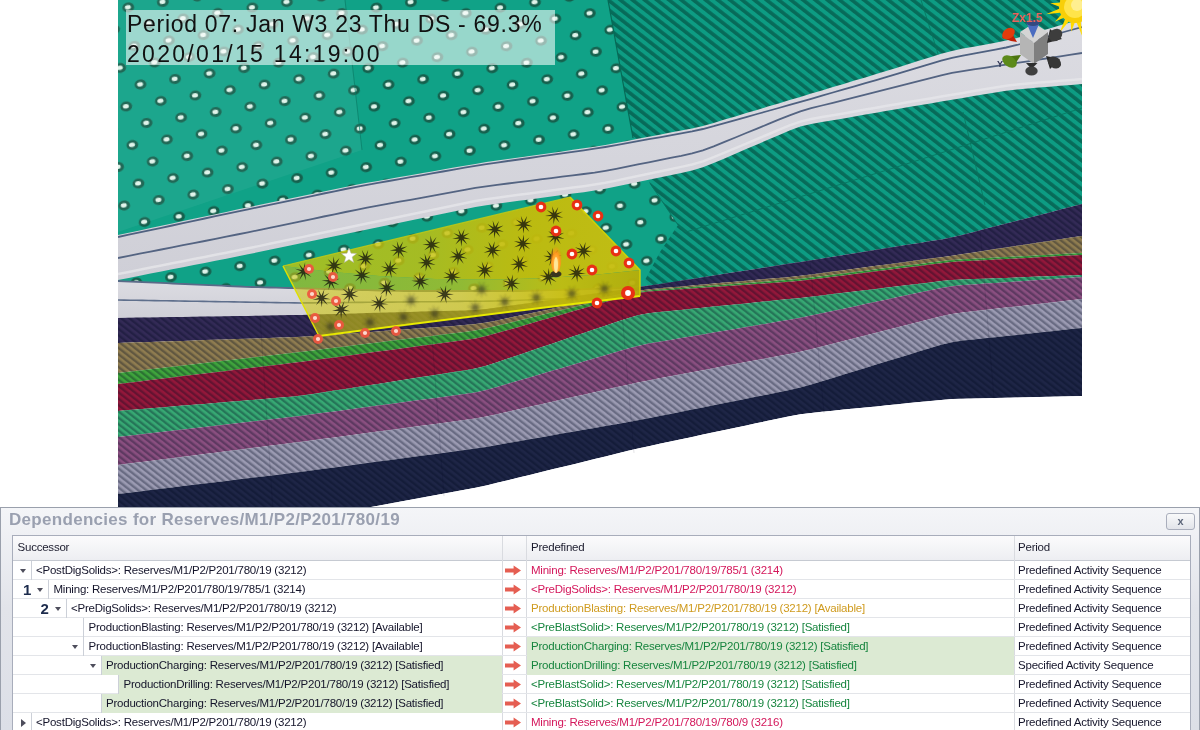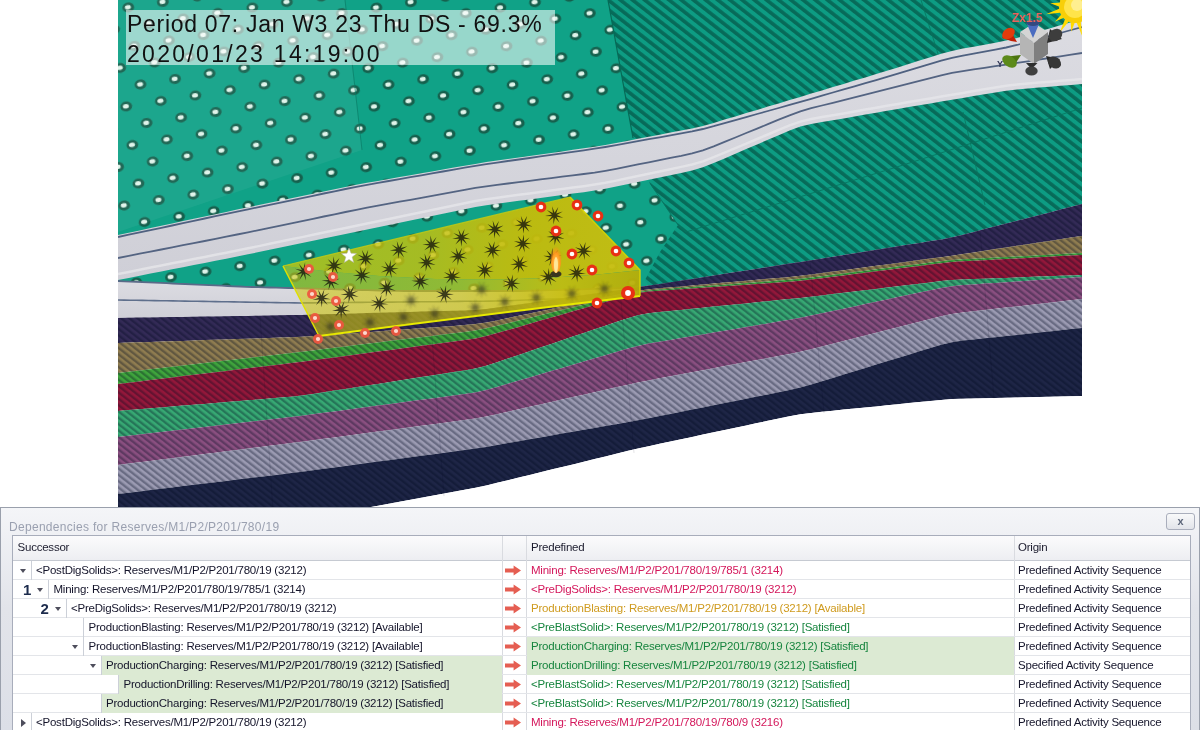--- a/index.html
+++ b/index.html
@@ -1,20 +1,20 @@
 <!DOCTYPE html>
 <html><head><meta charset="utf-8"><style>
 * { margin:0; padding:0; box-sizing:border-box; }
 body { width:1200px; height:730px; background:#ffffff; font-family:"Liberation Sans",sans-serif; overflow:hidden; position:relative; }
 .scene { position:absolute; left:118px; top:0; width:964px; height:507px; }
 .overlaybox { position:absolute; left:126px; top:10px; width:429px; height:55px; background:rgba(255,255,255,0.57);
   font-size:23px; color:#111111; padding:0 0 0 1px; line-height:29.5px; letter-spacing:0.7px; }
 .panel { position:absolute; left:0; top:507px; width:1200px; height:223px;
   background:linear-gradient(#f4f5f8, #e2e4ea 45%, #dcdfe7); border:1px solid #9aa0ac; border-bottom:none; }
-.ptitle { position:absolute; left:8px; top:12px; font-size:12px; font-weight:normal; color:#9aa0b0; letter-spacing:0.3px; }
+.ptitle { position:absolute; left:8px; top:2px; font-size:17px; font-weight:bold; color:#9aa0b0; letter-spacing:0.3px; }
 .pclose { position:absolute; left:1165px; top:5px; width:29px; height:17px; border:1px solid #a9aebc; border-radius:3px;
   background:linear-gradient(#f8f9fa,#e2e4ea); text-align:center; font-size:11px; font-weight:bold; color:#5a6478; line-height:15px; }
 .tablewrap { position:absolute; left:11px; top:27px; width:1179px; height:196px; background:#ffffff; border:1px solid #a8adbb; overflow:hidden; font-size:11.5px; letter-spacing:-0.22px; }
 .thead { position:absolute; left:0; top:0; width:100%; height:25px; background:linear-gradient(#fbfbfc,#edeef2); border-bottom:1px solid #c6cad2;text-align:right; }
 .th { position:absolute; top:5px; color:#1c1c2e; }
 .colline { position:absolute; top:0; bottom:0; width:1px; background:#d9dbe0; }
 </style></head><body>
 <div class="scene"><svg width="964" height="507" viewBox="0 0 964 507" xmlns="http://www.w3.org/2000/svg">
 <defs>
 <pattern id="dots" width="35" height="39" patternUnits="userSpaceOnUse" patternTransform="rotate(-9)">
@@ -218,29 +218,29 @@
 <polygon points="929,43 932,29 944,39" fill="#2c2c2c"></polygon>
 <ellipse cx="937.5" cy="35" rx="7.2" ry="5.8" transform="rotate(-35 937.5 35)" fill="#3d3d3d"></ellipse>
 <polygon points="928,56 932,69 942,59" fill="#262626"></polygon>
 <ellipse cx="936.5" cy="62.5" rx="7" ry="5.5" transform="rotate(35 936.5 62.5)" fill="#363636"></ellipse>
 <polygon points="908,63 919.5,63 913.5,69" fill="#2e2e2e"></polygon>
 <ellipse cx="913.5" cy="71" rx="6.2" ry="4.6" fill="#404040"></ellipse>
 <text x="879" y="67" font-family="Liberation Sans, sans-serif" font-size="9" font-weight="bold" fill="#2a3050">Y</text>
 <text x="894" y="21.5" font-family="Liberation Sans, sans-serif" font-size="12" font-weight="bold" fill="#e8635c">Zx1.5</text>
 </g>
 </svg></div>
-<div class="overlaybox">Period 07: Jan W3 23 Thu DS - 69.3%<br><span style="letter-spacing:2.3px;">2020/01/23 14:19:00</span></div>
+<div class="overlaybox">Period 07: Jan W3 23 Thu DS - 69.3%<br><span style="letter-spacing:2.3px;">2020/01/15 14:19:00</span></div>
 <div class="panel">
  <div class="ptitle">Dependencies for Reserves/M1/P2/P201/780/19</div>
  <div class="pclose">x</div>
  <div class="tablewrap">
   <div class="thead">
     <div class="th" style="left:4.5px;">Successor</div>
     <div class="th" style="left:518px;">Predefined</div>
-    <div class="th" style="left:1005px;">Origin</div>
+    <div class="th" style="left:1005px;">Period</div>
   </div>
   <div class="colline" style="left:489px;"></div>
   <div class="colline" style="left:513px;"></div>
   <div class="colline" style="left:1000.5px;"></div>
   <div style="position:absolute;left:0;top:25px;width:100%;height:19px;border-bottom:1px solid #e3e5e9;">
         <div style="position:absolute;left:17.5px;top:0;width:471.5px;height:19px;border-left:1px solid #ccd0d8;"></div>
         <div style="position:absolute;left:6.5px;top:8px;width:0;height:0;border-left:3.5px solid transparent;border-right:3.5px solid transparent;border-top:4.5px solid #4e4e5c;"></div>
         <div style="position:absolute;left:23.0px;top:2.5px;color:#14142a;">&lt;PostDigSolids&gt;: Reserves/M1/P2/P201/780/19 (3212)</div>
         <div style="position:absolute;left:492px;top:4px;"><svg width="17" height="11" viewBox="0 0 17 11">
             <path d="M0 3.4 h8.6 V0.6 L16 5.5 8.6 10.4 V7.6 H0 z" fill="#e55e52"></path>

